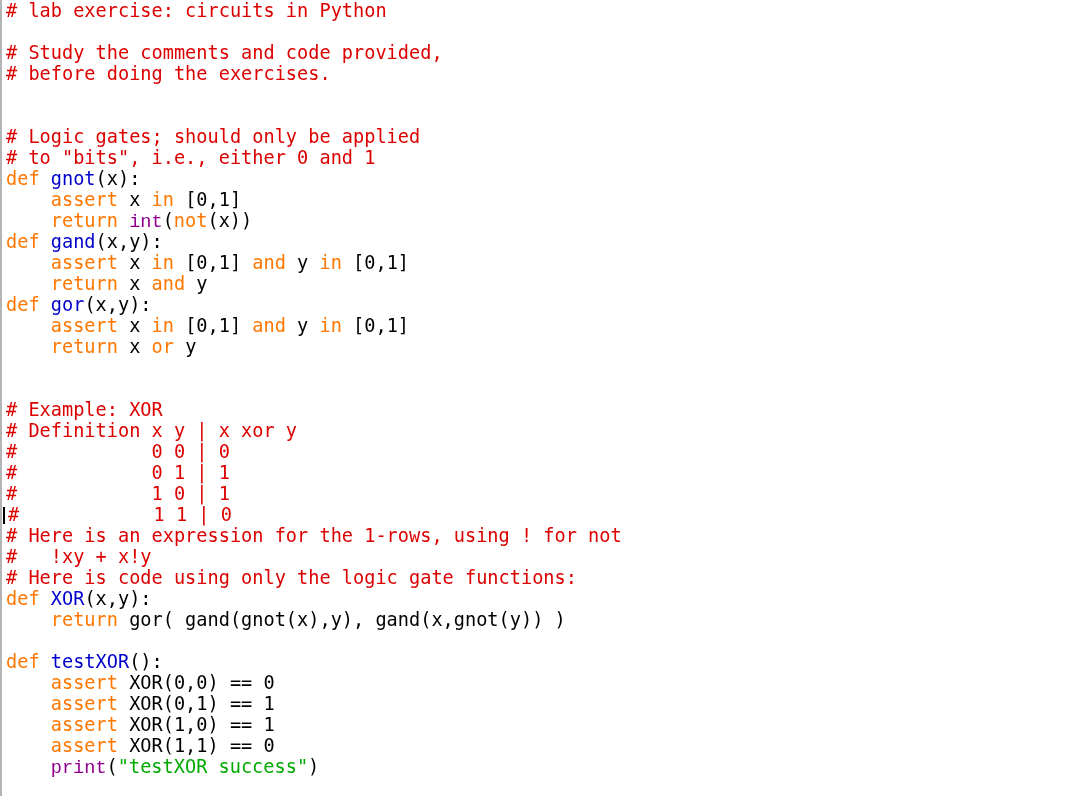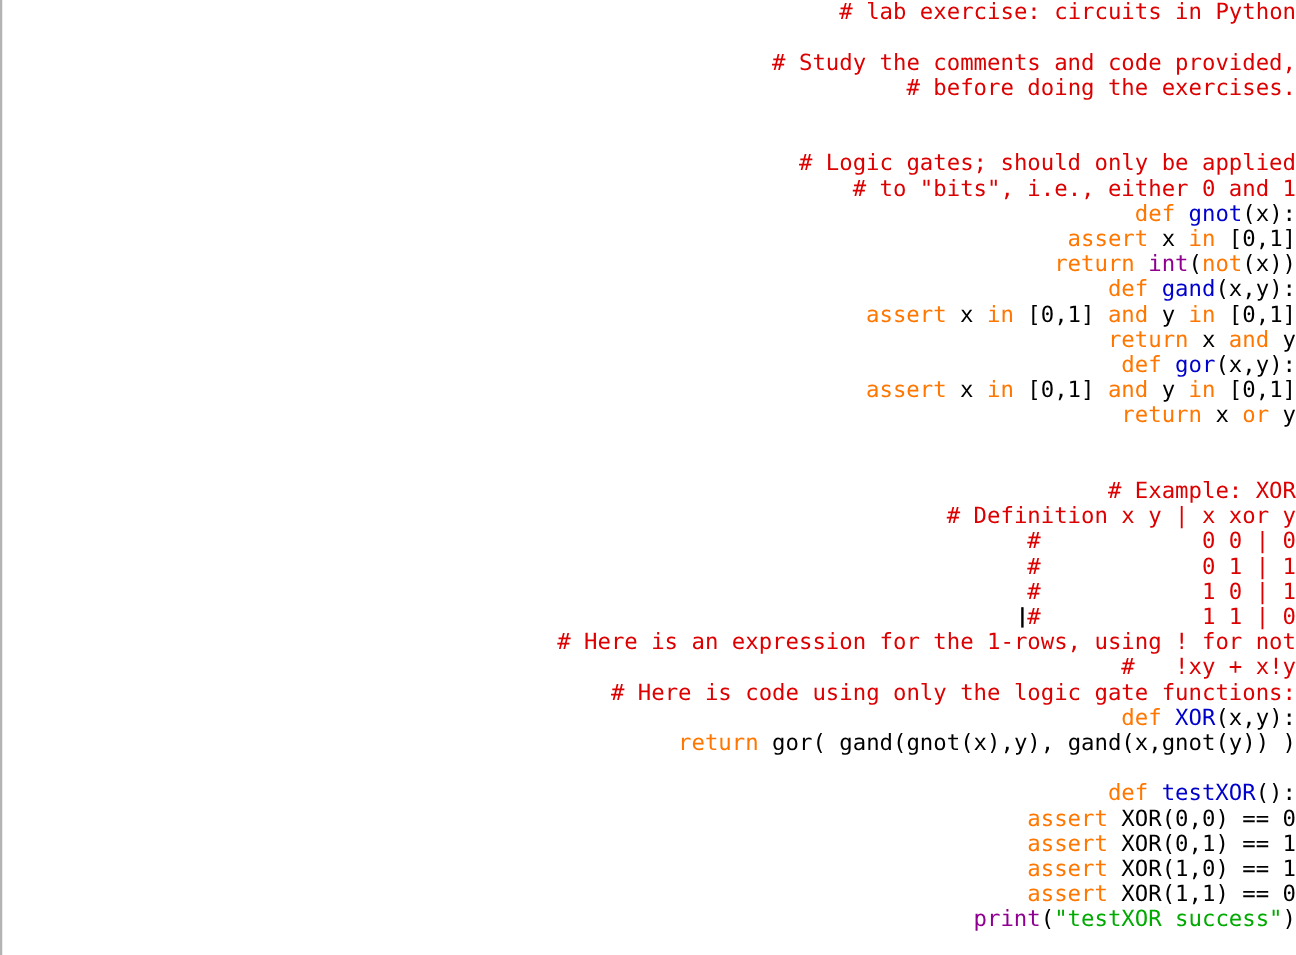--- a/index.html
+++ b/index.html
@@ -16,21 +16,20 @@
   }
 
   #editor-window {
     position: relative;
     width: 1080px;
     height: 796px;
     background: #ffffff;
     box-sizing: border-box;
     border-left: 2px solid #15803d;
     overflow: hidden;
-    text-align: right;
   }
 
   #code-area {
     position: absolute;
     left: 0;
     top: 0;
     width: 1078px;
     height: 796px;
     padding: 0;
     margin: 0;
@@ -49,21 +48,21 @@
     height: 21px;
     line-height: 21px;
     white-space: pre;
     margin: 0;
     padding: 0 0 0 4px;
   }
 
   
   .tok-comment  { color: #dd0000; }
   .tok-keyword  { color: #ff7700; }
-  .tok-builtin  { color: #900090; }
+  .tok-builtin  { color: #900090; font-family: Liberation Mono, monospace; }
   .tok-defname  { color: #0000cc; }
   .tok-string   { color: #00aa00; }
   .tok-plain    { color: #000000; }
 
   
   .caret {
     display: inline-block;
     width: 0;
     height: 17px;
     border-left: 2px solid #000000;

